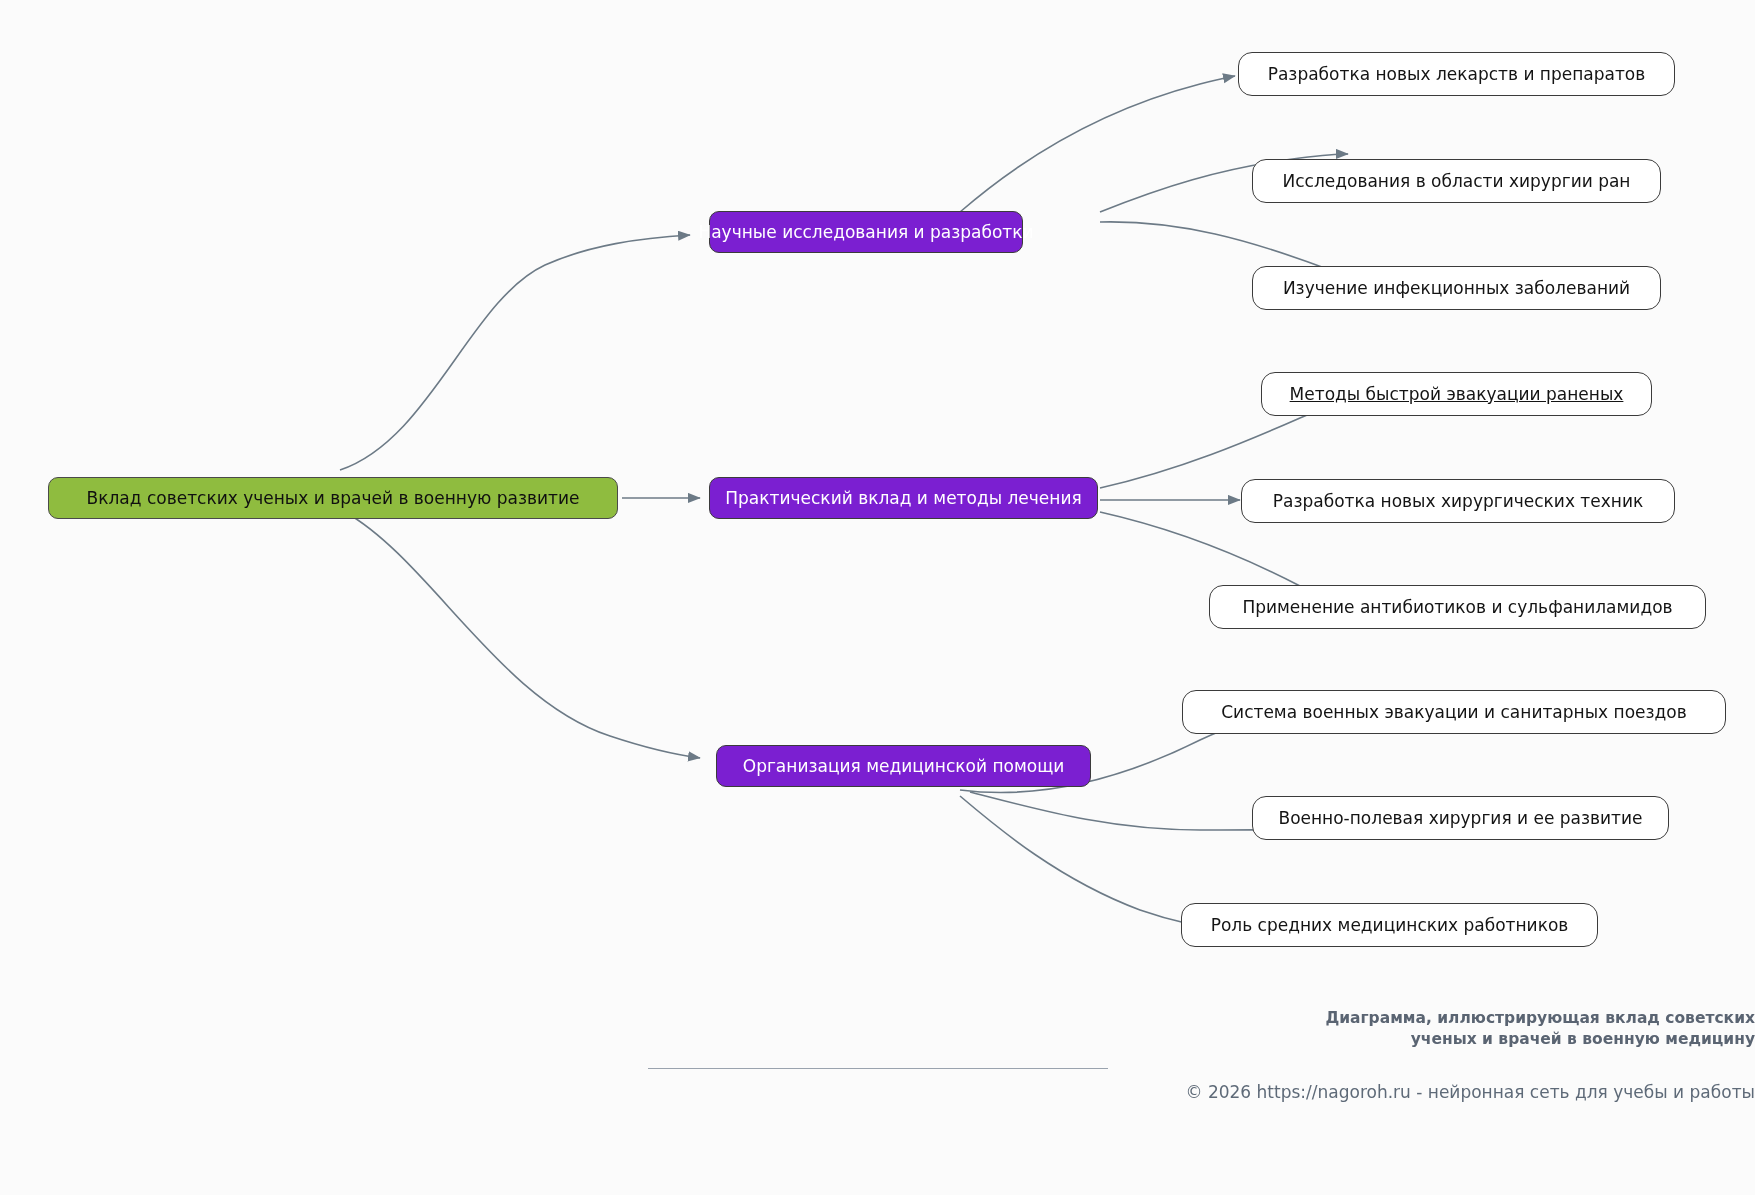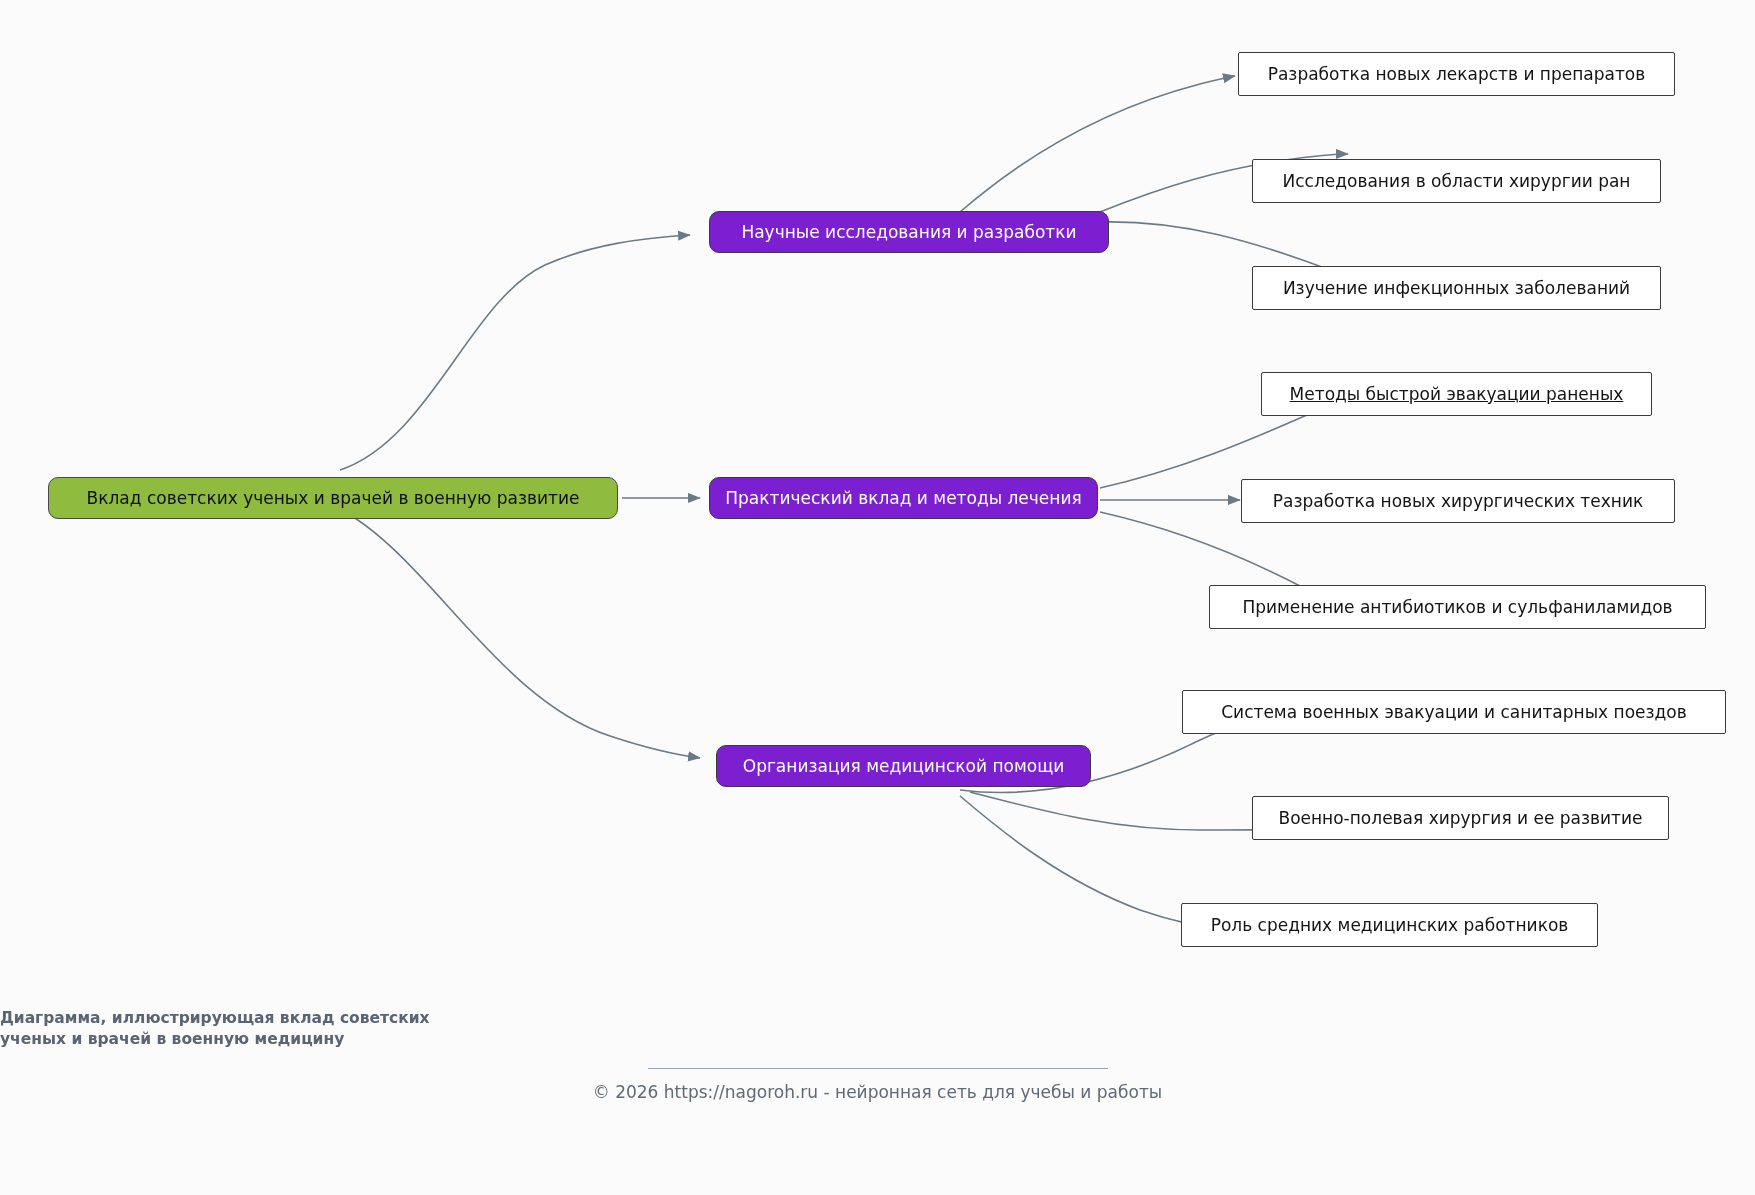--- a/index.html
+++ b/index.html
@@ -48,48 +48,48 @@
   .node-branch {
     background: #7b1fd1;
     border: 1.4px solid #3b3b3b;
     color: #ffffff;
     border-radius: 10px;
   }
   .node-leaf {
     background: #ffffff;
     border: 1.4px solid #3b3b3b;
     color: #141414;
-    border-radius: 2px;
+    border-radius: 14px;
   }
   #caption {
     position: absolute;
     left: 0;
     top: 1008px;
     width: 1755px;
-    text-align: left;
+    text-align: right;
     font-size: 15.5px;
     font-weight: bold;
     color: #5a6472;
     line-height: 1.35;
   }
   #caption-rule {
     position: absolute;
     left: 50%;
     transform: translateX(-50%);
     top: 1068px;
     width: 460px;
     height: 1px;
     background: #9aa3ae;
   }
   #footer {
     position: absolute;
     left: 0;
     top: 1082px;
     width: 1755px;
-    text-align: center;
+    text-align: right;
     font-size: 17px;
     color: #5e6a78;
   }
 </style>
 </head>
 <body>
 
 <div id="canvas">
 
   <svg class="edges" viewBox="0 0 1755 1195">
@@ -114,21 +114,21 @@
       <path d="M960,790 C1040,800 1120,780 1200,740 C1230,726 1270,712 1290,706"></path>
       <path d="M970,792 C1040,810 1110,830 1200,830 C1240,830 1290,830 1330,828"></path>
       <path d="M960,796 C1000,830 1060,880 1140,910 C1180,924 1220,930 1240,932"></path>
     </g>
   </svg>
 
   <div class="node node-root" style="left:48px; top:477px; width:570px; height:42px;">
     <span>Вклад советских ученых и врачей в военную развитие</span>
   </div>
 
-  <div class="node node-branch" style="left:709px; top:211px; width:400px; height:42px;">
+  <div class="node node-branch" style="left:709px; top:211px; width:314px; height:42px;">
     <span>Научные исследования и разработки</span>
   </div>
 
   <div class="node node-branch" style="left:709px; top:477px; width:389px; height:42px;">
     <span>Практический вклад и методы лечения</span>
   </div>
 
   <div class="node node-branch" style="left:716px; top:745px; width:375px; height:42px;">
     <span>Организация медицинской помощи</span>
   </div>

